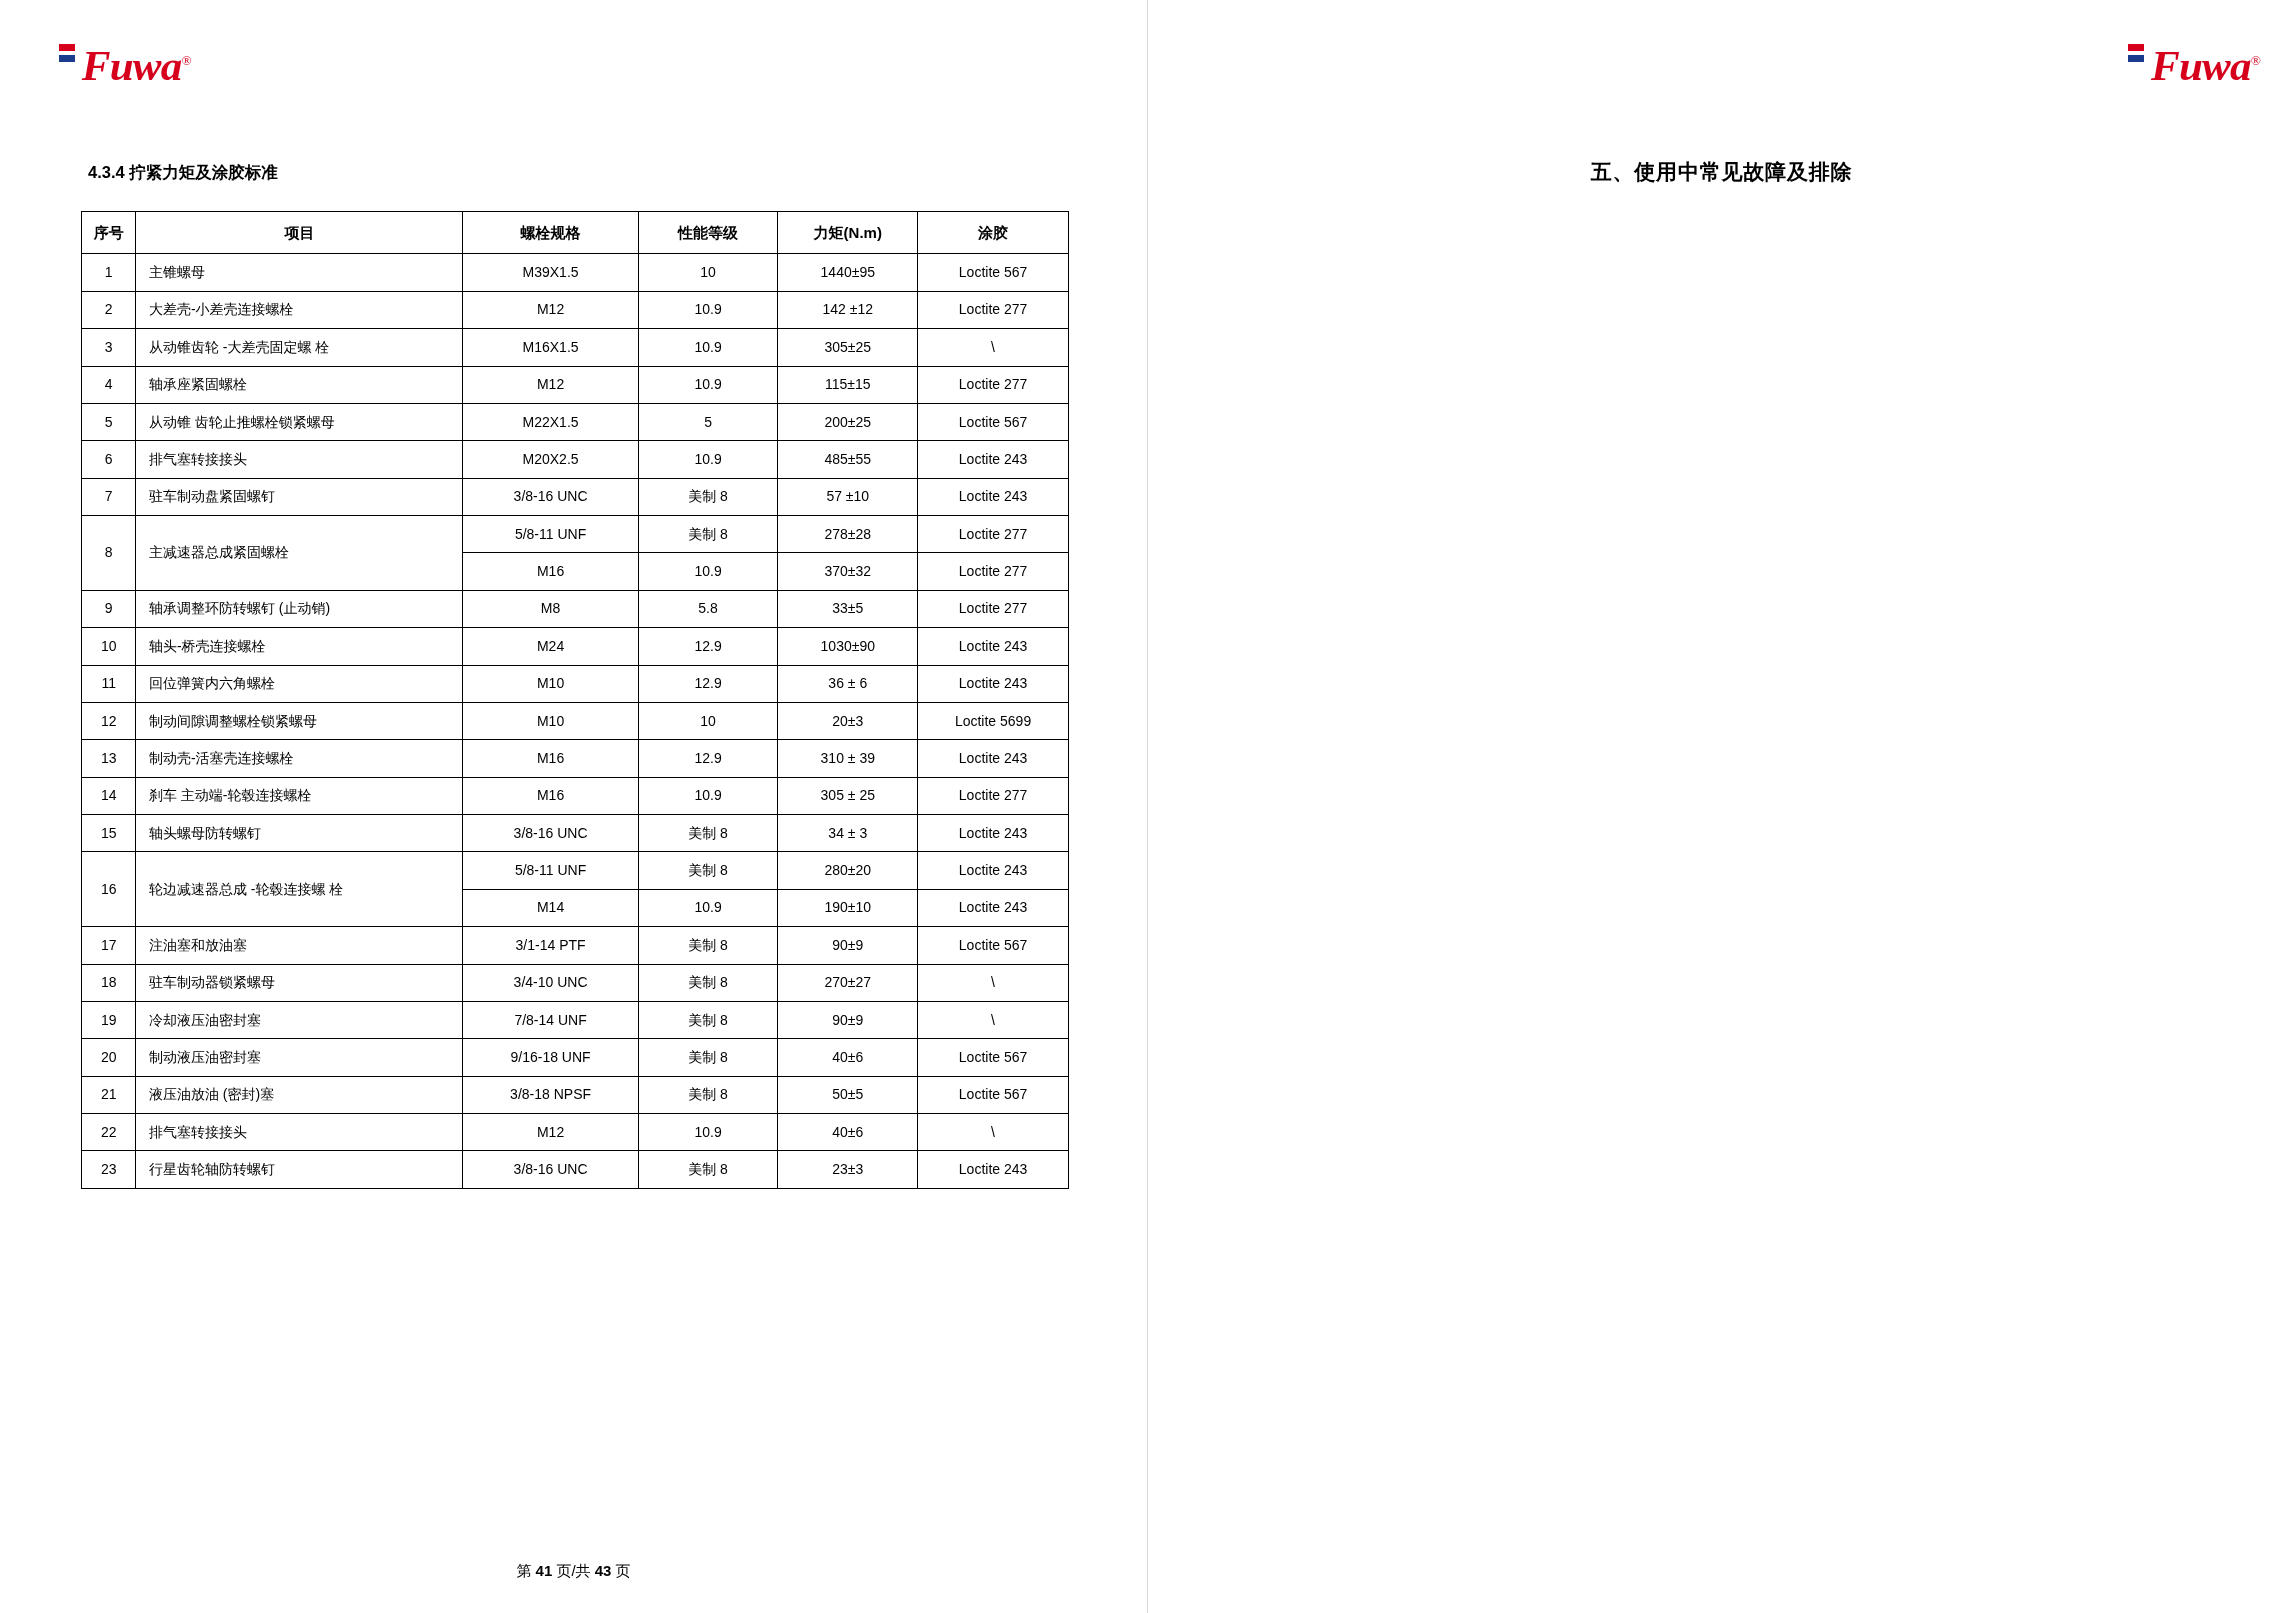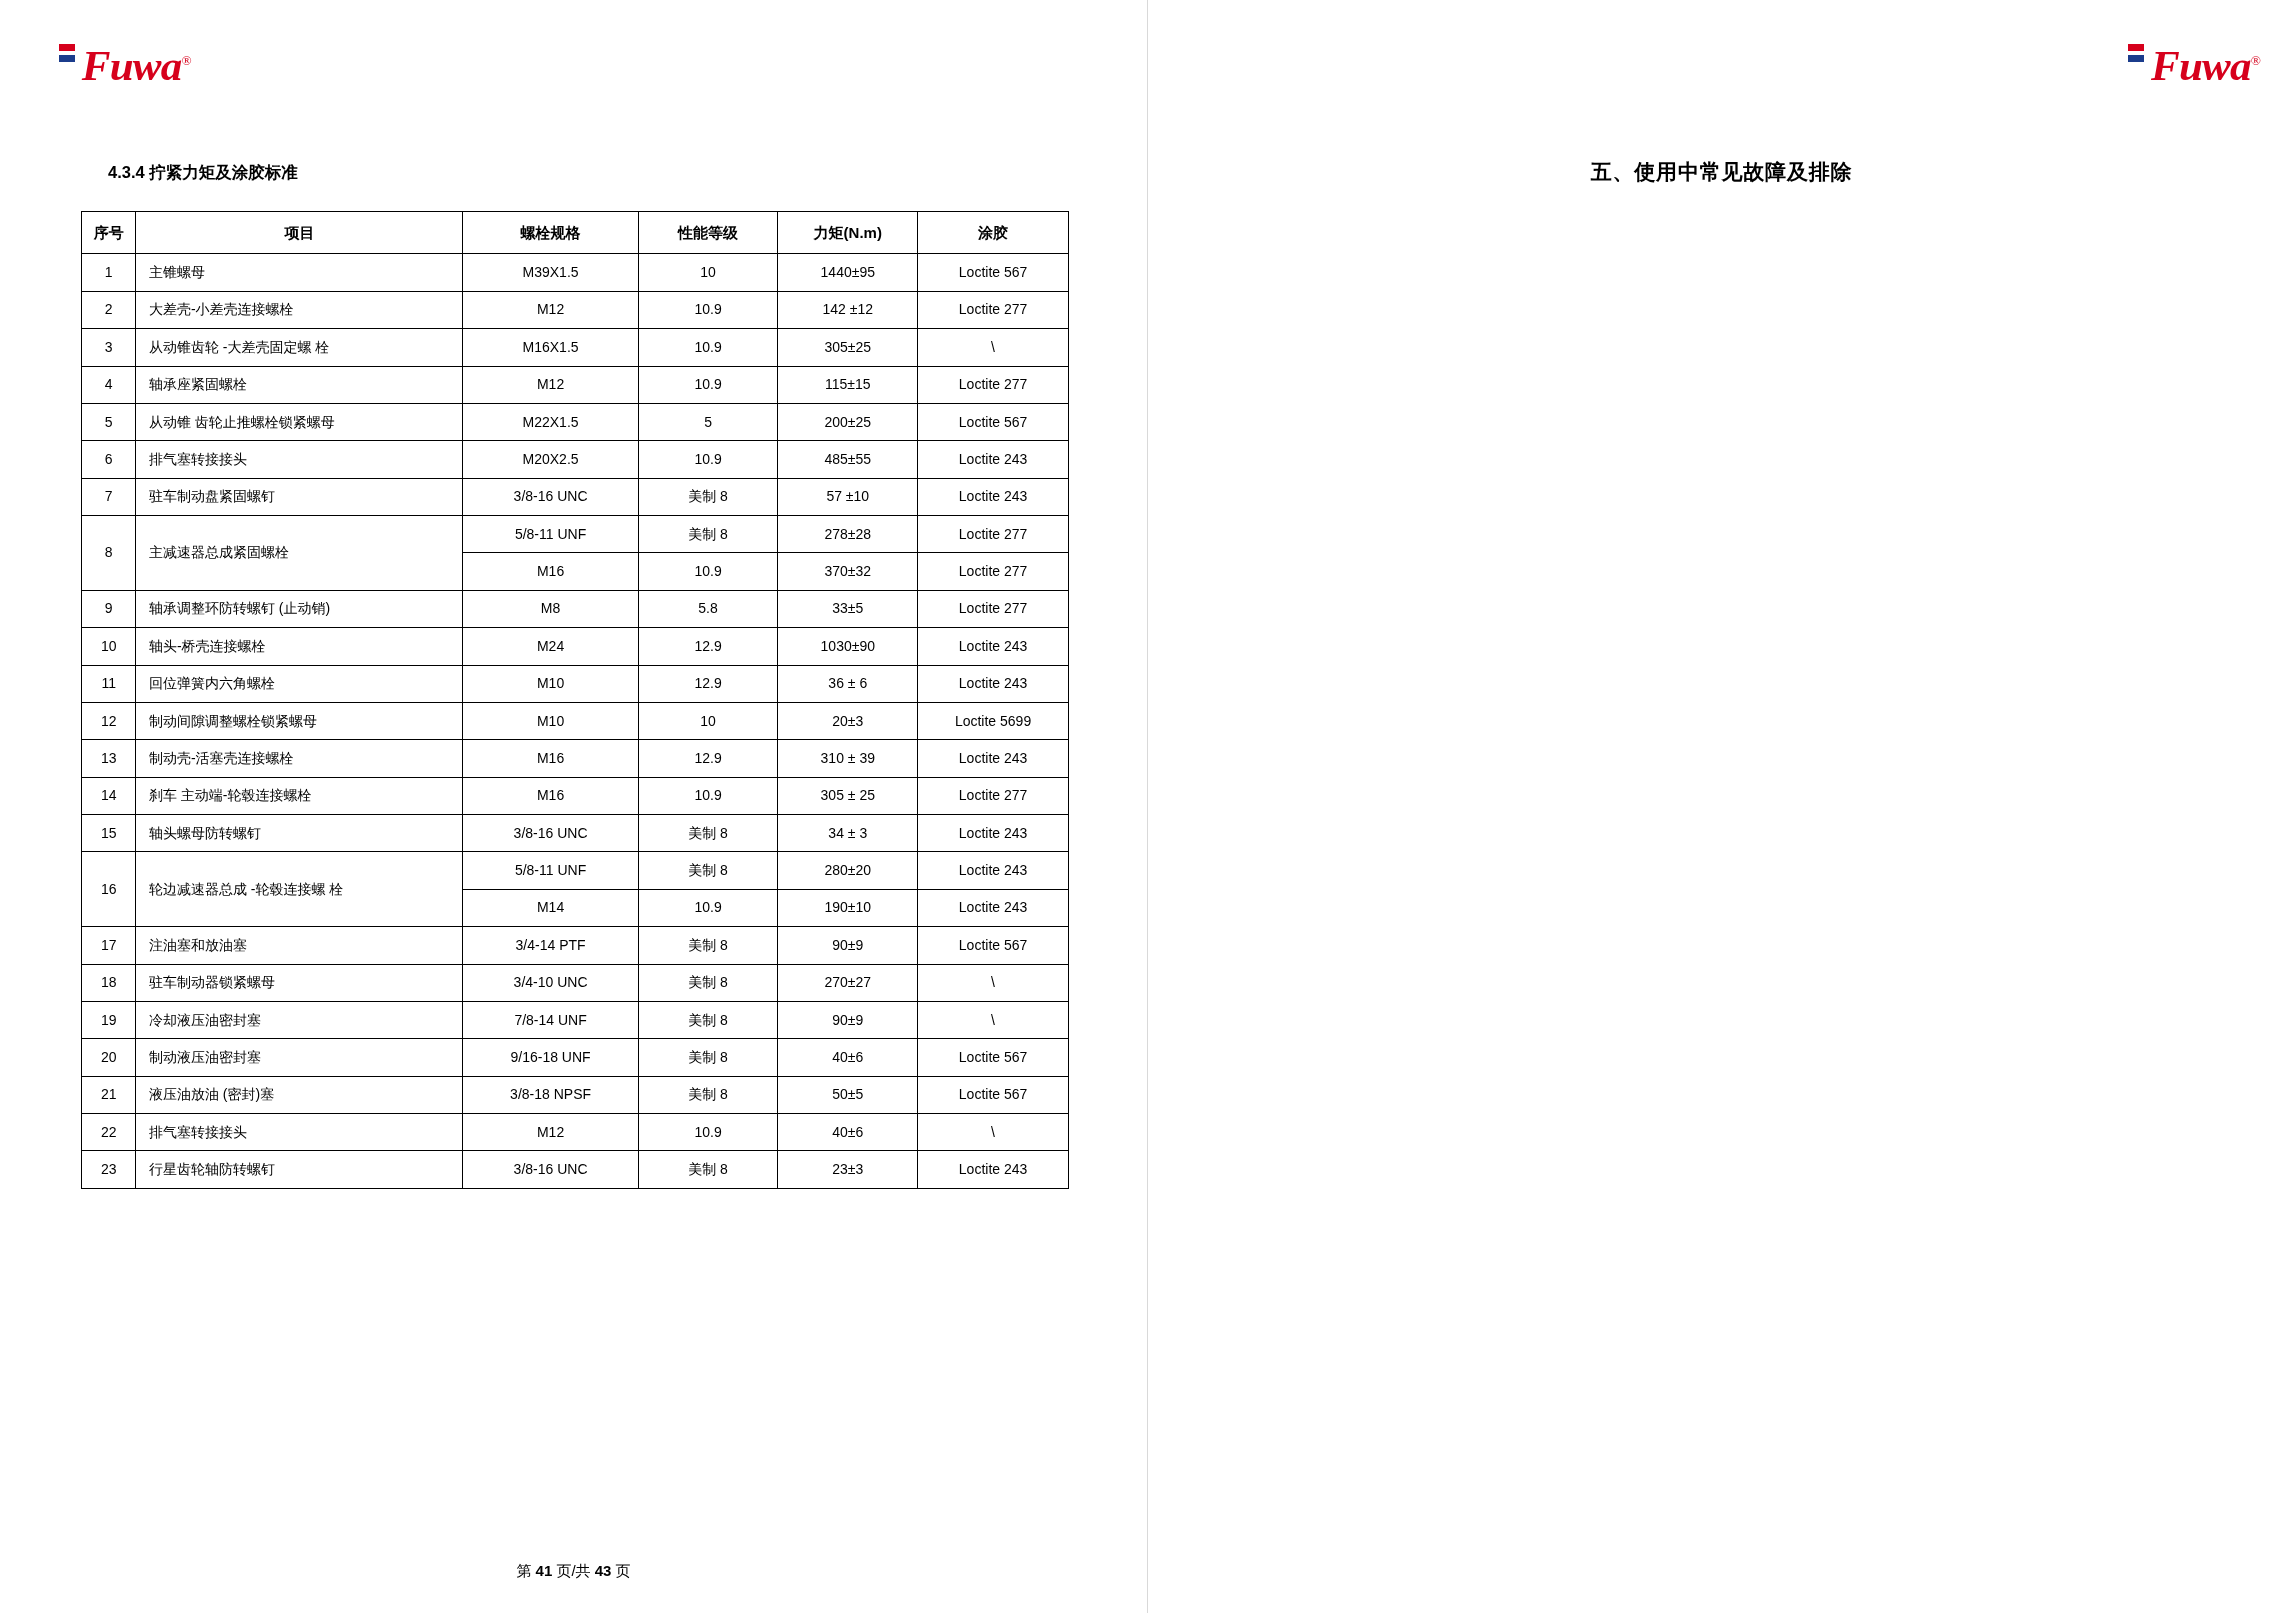--- a/index.html
+++ b/index.html
@@ -74,21 +74,20 @@
     font-weight: normal;
   }
 
   
   .sec-title-left {
     position: absolute;
     left: 88px;
     top: 150px;
     font-size: 16.5px;
     font-weight: bold;
-    margin-left: 20px;
   }
   .sec-title-right {
     position: absolute;
     top: 146px;
     left: 0;
     width: 1147px;
     text-align: center;
     font-size: 21px;
     font-weight: bold;
     letter-spacing: 0.8px;
@@ -310,21 +309,21 @@
         </tr>
         <tr>
           <td>M14</td>
           <td>10.9</td>
           <td>190±10</td>
           <td>Loctite 243</td>
         </tr>
         <tr>
           <td>17</td>
           <td class="item">注油塞和放油塞</td>
-          <td>3/4-14 PTF</td>
+          <td>3/1-14 PTF</td>
           <td>美制 8</td>
           <td>90±9</td>
           <td>Loctite 567</td>
         </tr>
         <tr>
           <td>18</td>
           <td class="item">驻车制动器锁紧螺母</td>
           <td>3/4-10 UNC</td>
           <td>美制 8</td>
           <td>270±27</td>

